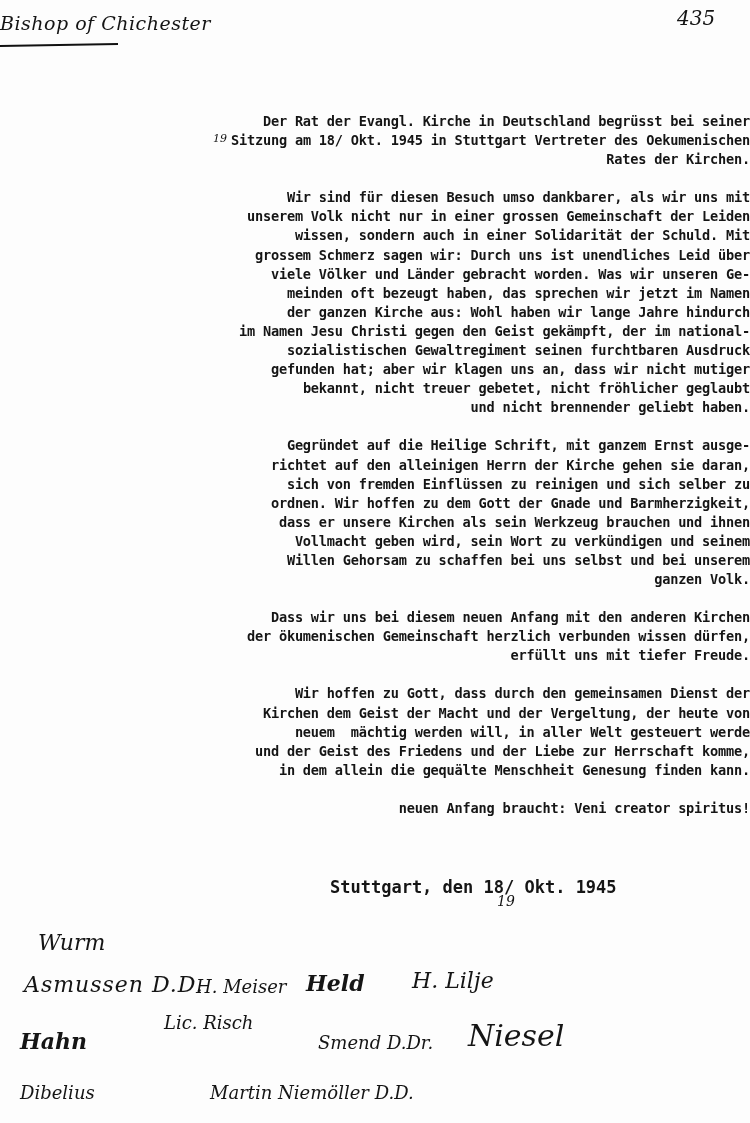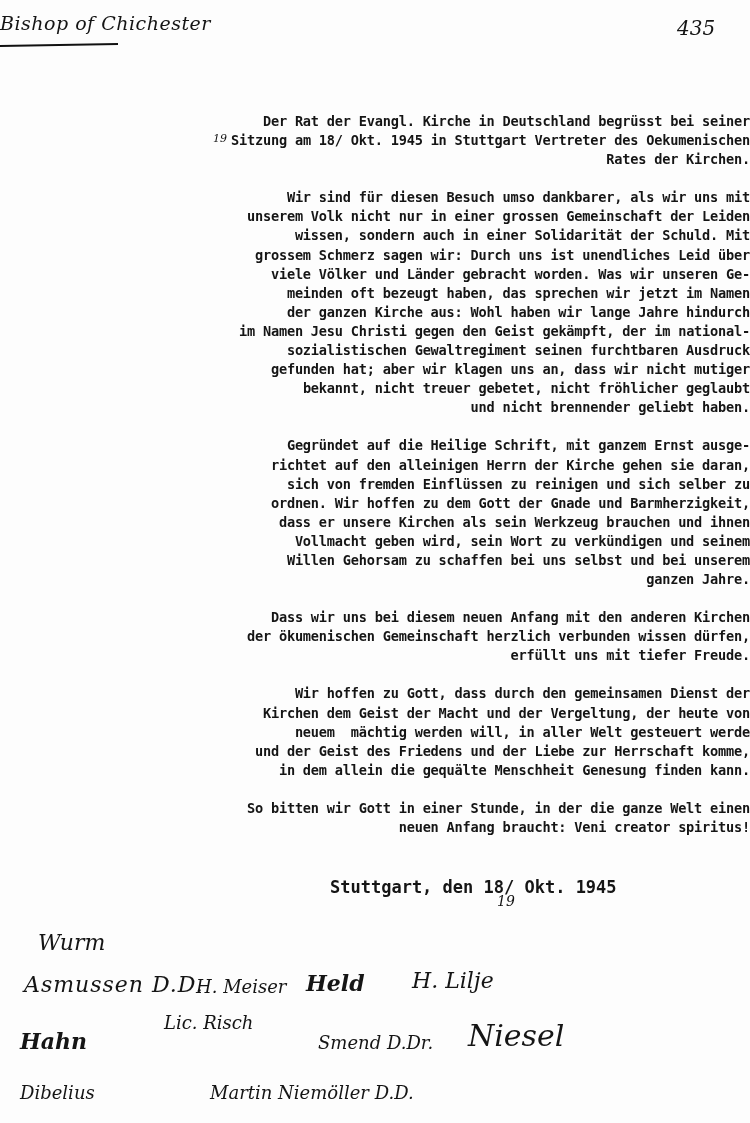--- a/index.html
+++ b/index.html
@@ -7,21 +7,21 @@
     width: 750px; height: 1123px; position: relative; overflow: hidden;
     color: #111111;
   }
   .page { position: absolute; left: 0; top: 0; width: 750px; height: 1123px; background: #fdfdfd; padding-left: 40px; }
   .hand {
     font-family: "DejaVu Serif", serif; font-style: italic; color: #151515;
     position: absolute; white-space: nowrap;
   }
   .hdr-note { left: 0; top: 12px; font-size: 19px; letter-spacing: 0.5px; }
   .hdr-underline { position: absolute; left: 0; top: 44px; width: 118px; height: 2px; background: #111; transform: rotate(-1deg); }
-  .page-num { left: 677px; top: 16px; font-size: 20px; font-style: italic; }
+  .page-num { left: 677px; top: 6px; font-size: 20px; font-style: italic; }
 
   .body-text {
     position: absolute; left: 34px; top: 112px; width: 716px;
     font-family: "DejaVu Sans Mono", monospace; font-weight: bold;
     font-size: 13.6px; line-height: 19.1px; color: #151515;
     letter-spacing: -0.2px;
   }
   .para { margin: 0 0 19px 0; text-align: right; }
   .line { display: block; white-space: pre; }
 
@@ -67,36 +67,35 @@
       <span class="line">und nicht brennender geliebt haben.</span>
     </div>
     <div class="para">
       <span class="line">Gegründet auf die Heilige Schrift, mit ganzem Ernst ausge-</span>
       <span class="line">richtet auf den alleinigen Herrn der Kirche gehen sie daran,</span>
       <span class="line">sich von fremden Einflüssen zu reinigen und sich selber zu</span>
       <span class="line">ordnen. Wir hoffen zu dem Gott der Gnade und Barmherzigkeit,</span>
       <span class="line">dass er unsere Kirchen als sein Werkzeug brauchen und ihnen</span>
       <span class="line">Vollmacht geben wird, sein Wort zu verkündigen und seinem</span>
       <span class="line">Willen Gehorsam zu schaffen bei uns selbst und bei unserem</span>
-      <span class="line">ganzen Jahre.</span>
+      <span class="line">ganzen Volk.</span>
     </div>
     <div class="para">
       <span class="line">Dass wir uns bei diesem neuen Anfang mit den anderen Kirchen</span>
       <span class="line">der ökumenischen Gemeinschaft herzlich verbunden wissen dürfen,</span>
       <span class="line">erfüllt uns mit tiefer Freude.</span>
     </div>
     <div class="para">
       <span class="line">Wir hoffen zu Gott, dass durch den gemeinsamen Dienst der</span>
       <span class="line">Kirchen dem Geist der Macht und der Vergeltung, der heute von</span>
       <span class="line">neuem  mächtig werden will, in aller Welt gesteuert werde</span>
       <span class="line">und der Geist des Friedens und der Liebe zur Herrschaft komme,</span>
       <span class="line">in dem allein die gequälte Menschheit Genesung finden kann.</span>
     </div>
     <div class="para">
-      <span class="line">So bitten wir Gott in einer Stunde, in der die ganze Welt einen</span>
       <span class="line">neuen Anfang braucht: Veni creator spiritus!</span>
     </div>
   </div>
 
   <div class="date-corr-inline">19</div>
 
   <div class="date-line">Stuttgart, den 18/ Okt. 1945</div>
   <div class="date-corr">19</div>
 
   <div class="hand sig" style="left:38px; top:930px;text-align:center;">Wurm</div>

